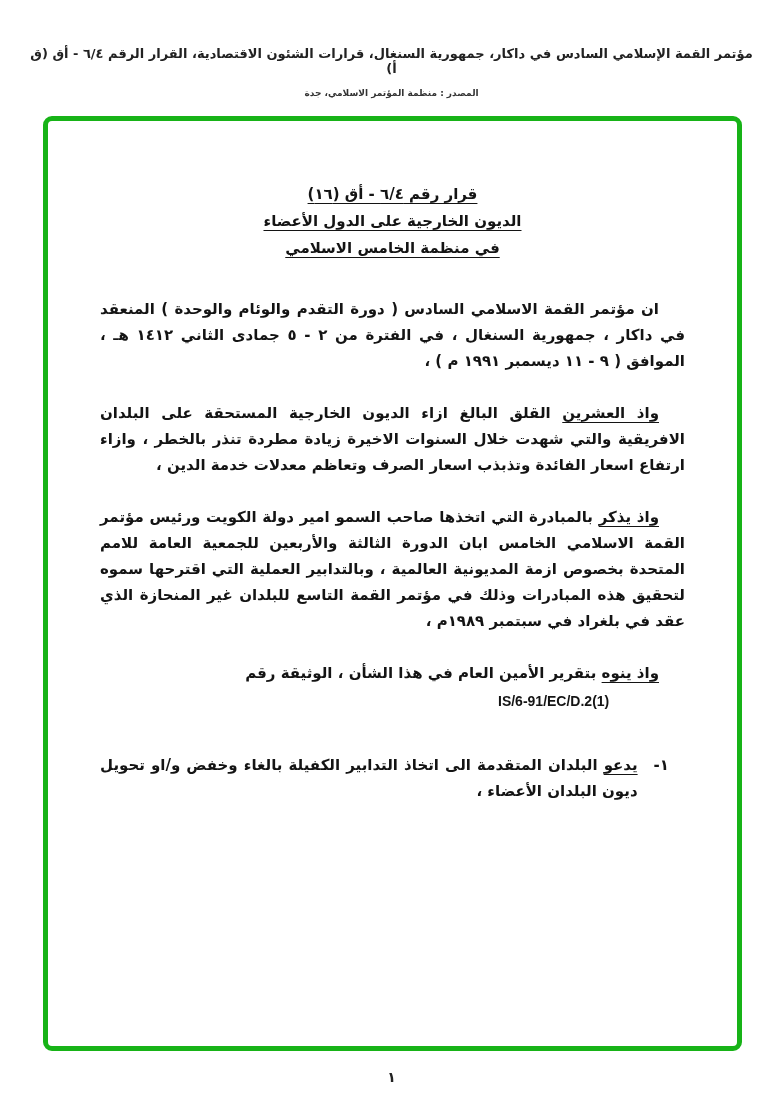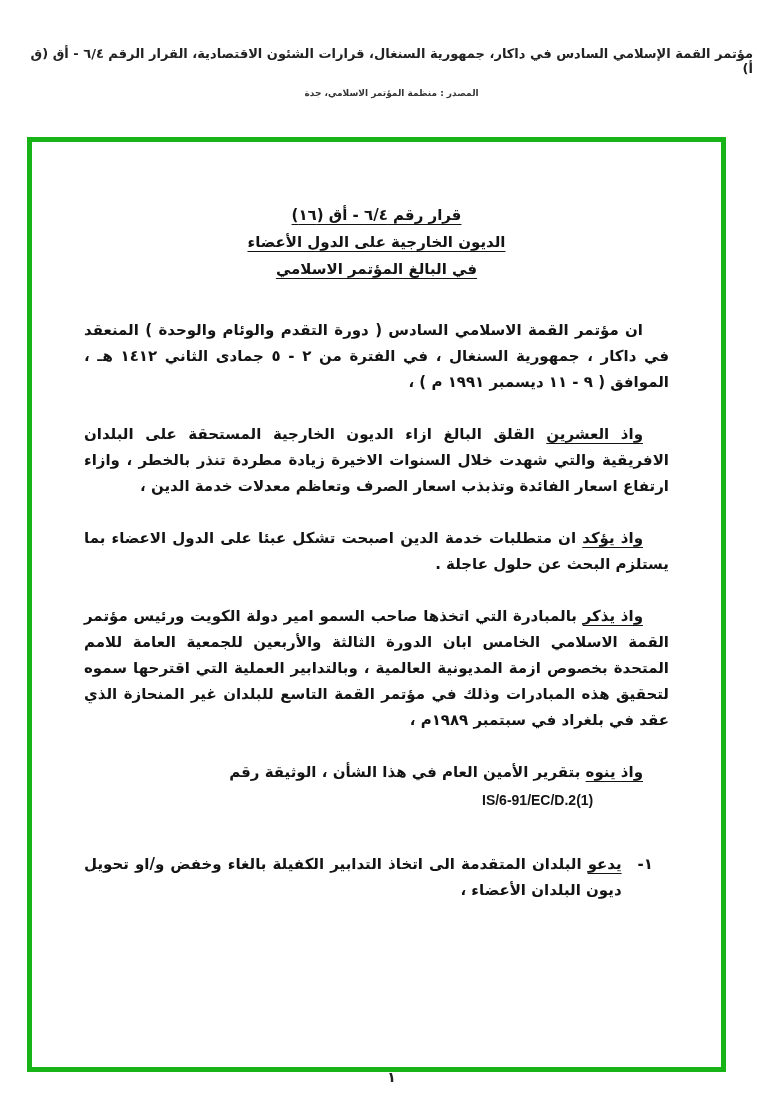--- a/index.html
+++ b/index.html
@@ -18,39 +18,37 @@
   .top-header {
     direction: rtl;
     text-align: center;
     padding-top: 46px;
   }
   .header-title {
     font-size: 13px;
     font-weight: bold;
     color: #222;
     padding: 0 30px;
-    text-align: right;
   }
   .header-source {
     font-size: 9px;
     font-weight: bold;
     color: #333;
     margin-top: 12px;
   }
   .green-box {
     position: absolute;
-    left: 27px;
+    left: 43px;
     top: 116px;
     width: 689px;
     height: 925px;
     border: 5px solid #17b317;
-    border-radius: 0;
+    border-radius: 9px;
     background: #ffffff;
     box-sizing: content-box;
-    margin-top: 21px;
   }
   .doc-body {
     direction: rtl;
     padding: 38px 52px 20px 52px;
     font-size: 15px;
     font-weight: bold;
     line-height: 26px;
     color: #141414;
   }
   .doc-title {
@@ -121,36 +119,33 @@
     <div class="doc-body">
 
       <div class="doc-title">
         <div class="title-row">
           <span class="title-line">قرار رقم ٦/٤ - أق (١٦)</span>
         </div>
         <div class="title-row">
           <span class="title-line">الديون الخارجية على الدول الأعضاء</span>
         </div>
         <div class="title-row">
-          <span class="title-line">في البالغ المؤتمر الاسلامي</span>
+          <span class="title-line">في منظمة الخامس الاسلامي</span>
         </div>
       </div>
 
       <p class="para">
         <span>ان مؤتمر القمة الاسلامي السادس ( دورة التقدم والوئام والوحدة ) المنعقد في داكار ، جمهورية السنغال ، في الفترة من ٢ - ٥ جمادى الثاني ١٤١٢ هـ ، الموافق ( ٩ - ١١ ديسمبر ١٩٩١ م ) ،</span>
       </p>
 
 
       <p class="para">
         <span class="lead">واذ العشرين</span><span> القلق البالغ ازاء الديون الخارجية المستحقة على البلدان الافريقية والتي شهدت خلال السنوات الاخيرة زيادة مطردة تنذر بالخطر ، وازاء ارتفاع اسعار الفائدة وتذبذب اسعار الصرف وتعاظم معدلات خدمة الدين ،</span>
       </p>
 
-      <p class="para">
-        <span class="lead">واذ يؤكد</span><span> ان متطلبات خدمة الدين اصبحت تشكل عبئا على الدول الاعضاء بما يستلزم البحث عن حلول عاجلة .</span>
-      </p>
 
       <p class="para">
         <span class="lead">واذ يذكر</span><span> بالمبادرة التي اتخذها صاحب السمو امير دولة الكويت ورئيس مؤتمر القمة الاسلامي الخامس ابان الدورة الثالثة والأربعين للجمعية العامة للامم المتحدة بخصوص ازمة المديونية العالمية ، وبالتدابير العملية التي اقترحها سموه لتحقيق هذه المبادرات وذلك في مؤتمر القمة التاسع للبلدان غير المنحازة الذي عقد في بلغراد في سبتمبر ١٩٨٩م ،</span>
       </p>
 
       <p class="para last-para">
         <span class="lead">واذ ينوه</span><span> بتقرير الأمين العام في هذا الشأن ، الوثيقة رقم</span>
       </p>
 
       <div class="reference">IS/6-91/EC/D.2(1)</div>

